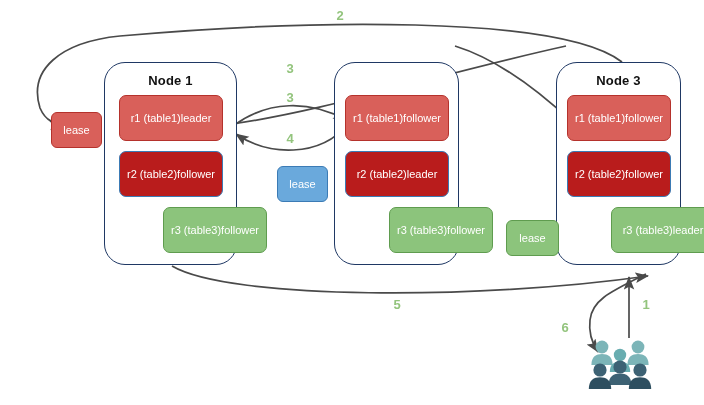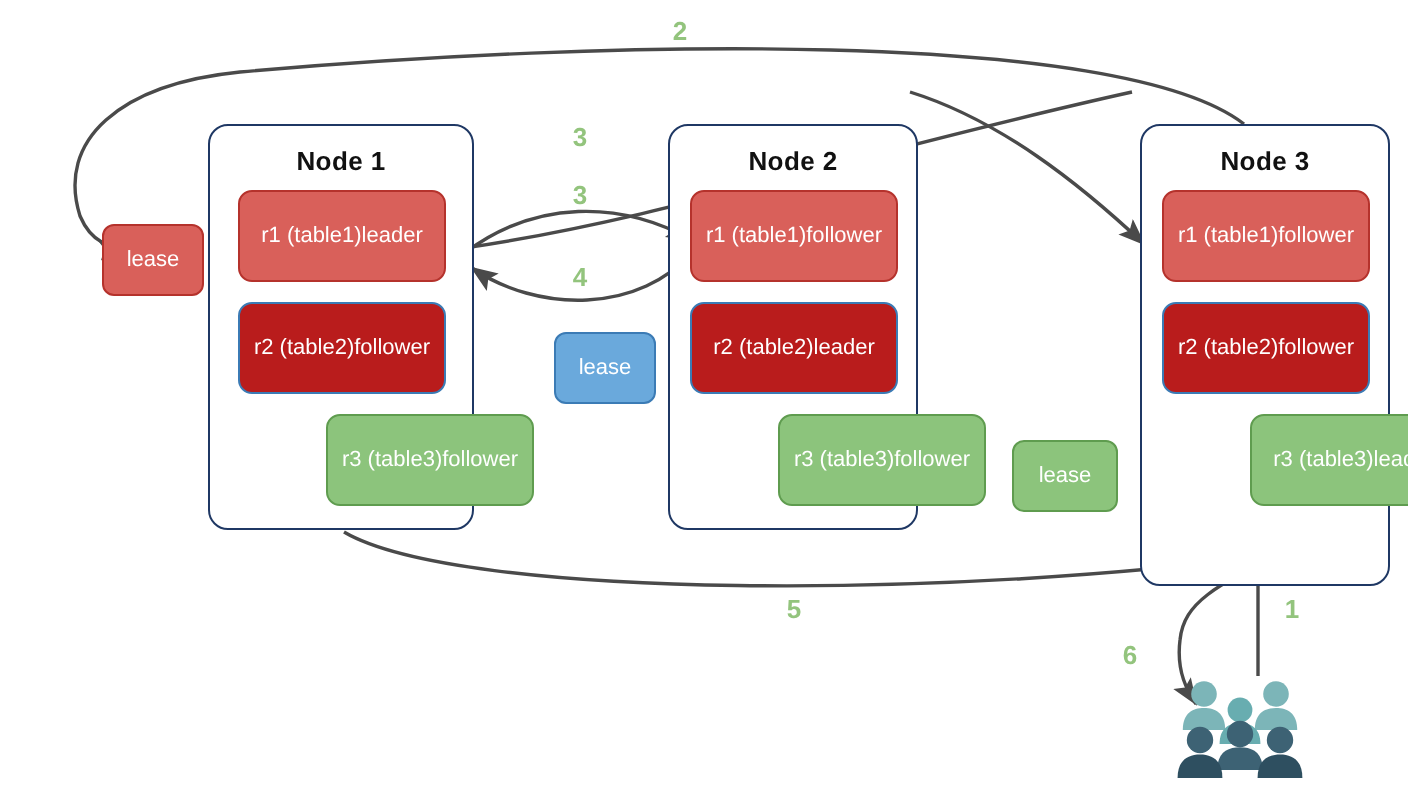--- a/index.html
+++ b/index.html
@@ -21,21 +21,21 @@
     position: absolute;
     left: 0;
     top: 0;
     width: 704px;
     height: 405px;
     pointer-events: none;
   }
   .node-box {
     position: absolute;
     border: 1.6px solid #1f3864;
-    border-radius: 10px;
+    border-radius: 21px;
     background: #ffffff;
     box-sizing: border-box;
   }
   .node-title {
     position: absolute;
     left: 0;
     right: 0;
     top: 10px;
     text-align: center;
     font-size: 13px;
@@ -132,36 +132,35 @@
       <span class="r-line">r2 (table2)</span>
       <span class="r-line">follower</span>
     </div>
     <div class="replica rep-green" style="left:14px; top:144px;">
       <span class="r-line">r3 (table3)</span>
       <span class="r-line">follower</span>
     </div>
   </div>
 
   <div class="node-box" style="left:334px; top:62px; width:125px; height:203px;">
-    <div class="node-title">Node 2</div>
     <div class="replica rep-red" style="left:10px; top:32px;">
       <span class="r-line">r1 (table1)</span>
       <span class="r-line">follower</span>
     </div>
     <div class="replica rep-blue" style="left:10px; top:88px;">
       <span class="r-line">r2 (table2)</span>
       <span class="r-line">leader</span>
     </div>
     <div class="replica rep-green" style="left:10px; top:144px;">
       <span class="r-line">r3 (table3)</span>
       <span class="r-line">follower</span>
     </div>
   </div>
 
-  <div class="node-box" style="left:570px; top:62px; width:125px; height:231px;">
+  <div class="node-box" style="left:556px; top:62px; width:125px; height:203px;">
     <div class="node-title">Node 3</div>
     <div class="replica rep-red" style="left:10px; top:32px;">
       <span class="r-line">r1 (table1)</span>
       <span class="r-line">follower</span>
     </div>
     <div class="replica rep-blue" style="left:10px; top:88px;">
       <span class="r-line">r2 (table2)</span>
       <span class="r-line">follower</span>
     </div>
     <div class="replica rep-green" style="left:10px; top:144px;">

